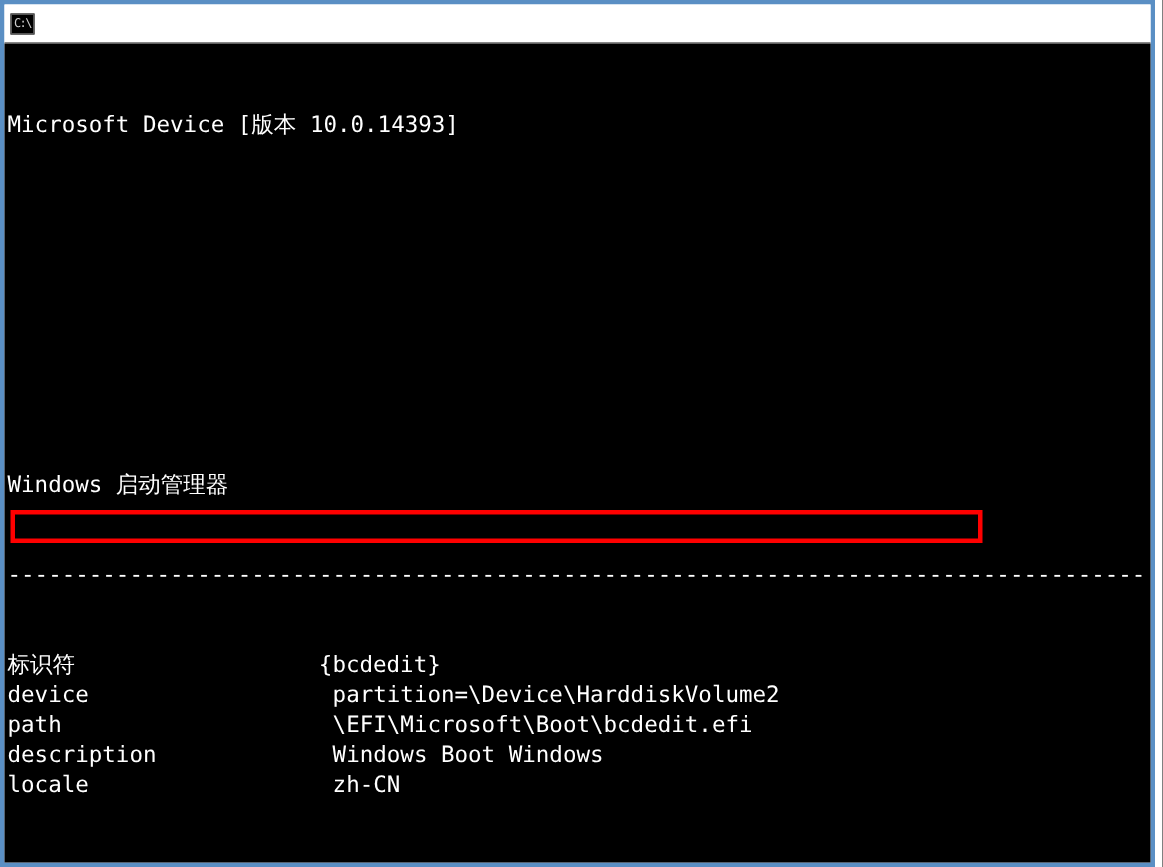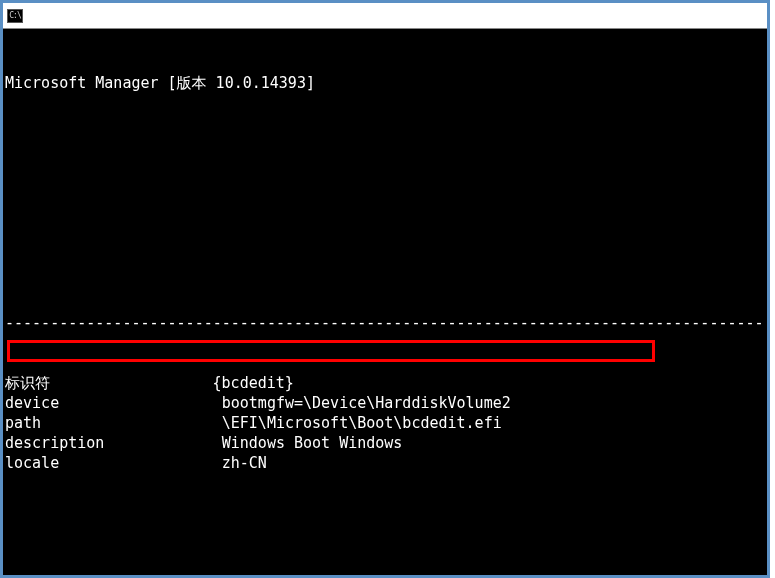--- a/index.html
+++ b/index.html
@@ -74,26 +74,27 @@
   </style>
 </head>
 <body>
 
 <div class="outer-border">
   <div class="window">
     <div class="title-bar">
       <span class="title-icon">C:\</span>
     </div>
     <div class="terminal">
-      <div class="line">Microsoft Manager [版本 10.0.14393]</div>
+      <div class="line">Microsoft Device [版本 10.0.14393]</div>
       <div class="line"></div>
       <div class="line"></div>
       <div class="line"></div>
+      <div class="line">Windows 启动管理器</div>
       <div class="line dashed">-----------------------------------------------------------------------------------------------</div>
-      <div id="section1-rows"><div class="line">标识符                  {bcdedit}</div><div class="line">device                  bootmgfw=\Device\HarddiskVolume2</div><div class="line">path                    \EFI\Microsoft\Boot\bcdedit.efi</div><div class="line">description             Windows Boot Windows</div><div class="line">locale                  zh-CN</div></div>
+      <div id="section1-rows"><div class="line">标识符                  {bcdedit}</div><div class="line">device                  partition=\Device\HarddiskVolume2</div><div class="line">path                    \EFI\Microsoft\Boot\bcdedit.efi</div><div class="line">description             Windows Boot Windows</div><div class="line">locale                  zh-CN</div></div>
       
       
       
       
       <div class="highlight-box" style="top:311px;left:4px;width:648px;height:22px;"></div>
     </div>
   </div>
 </div>
 
 </body></html>

